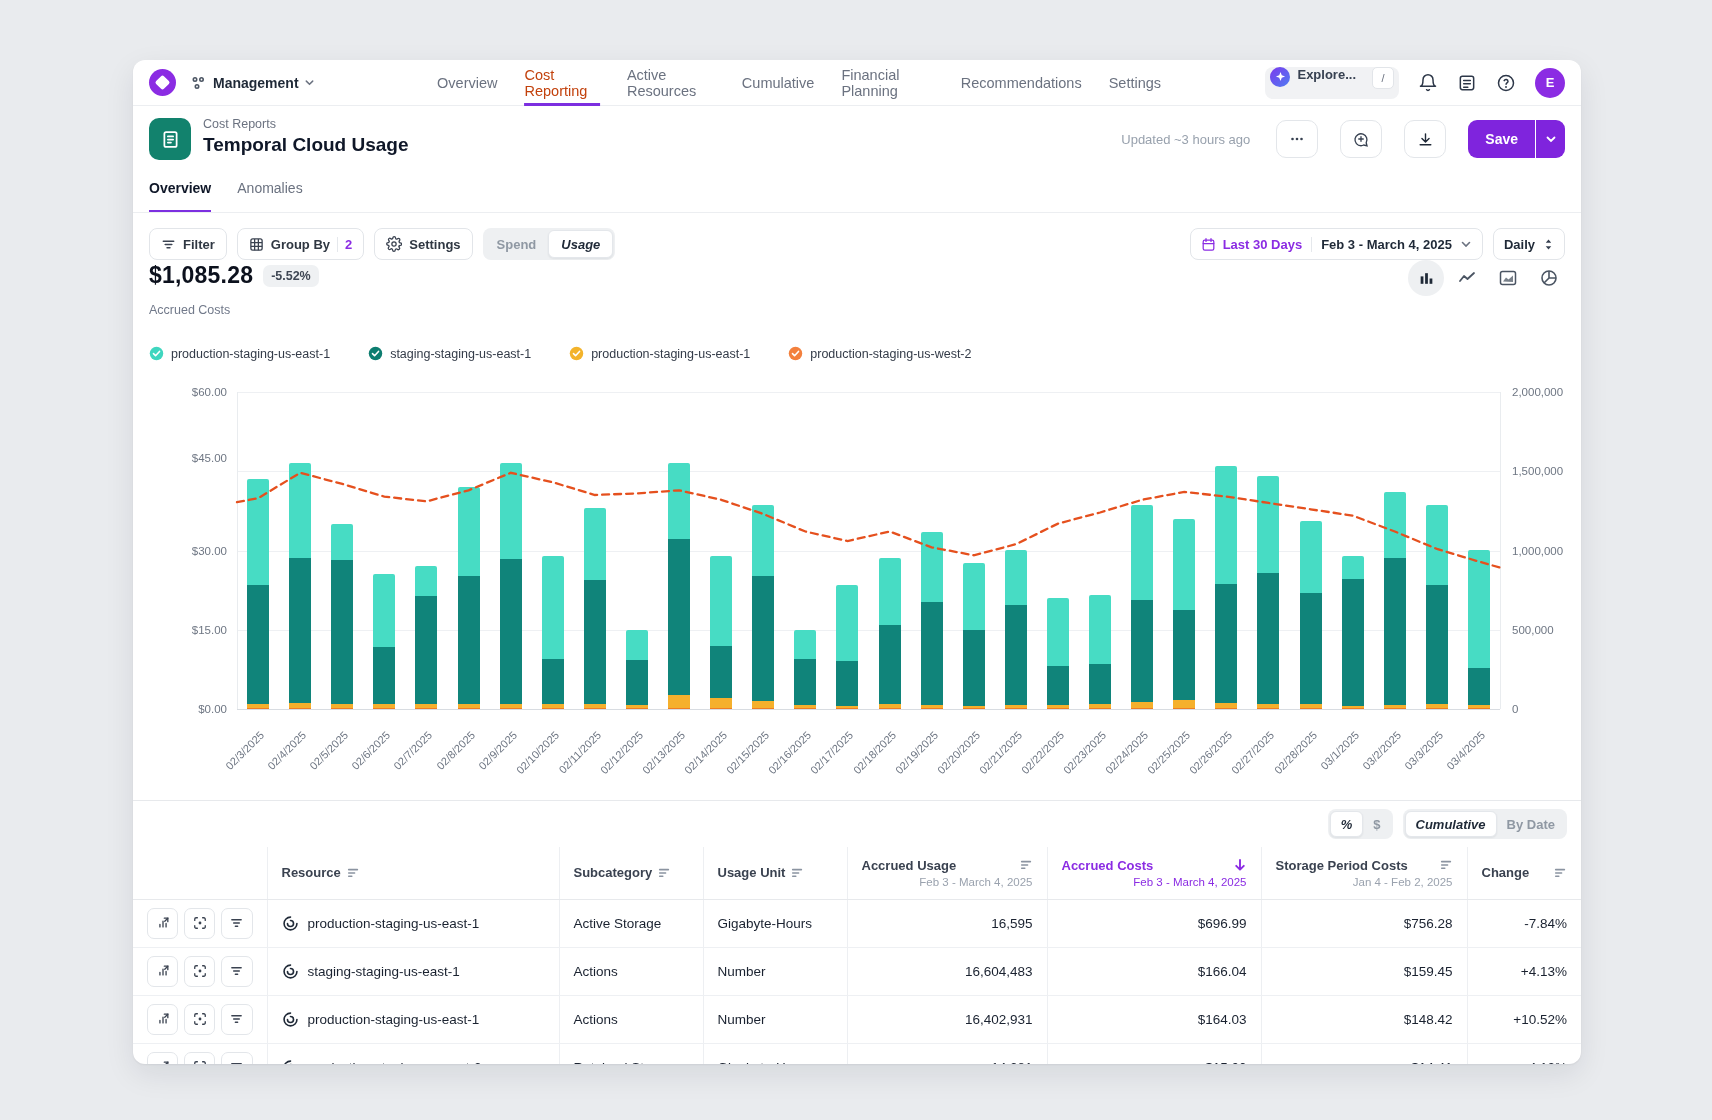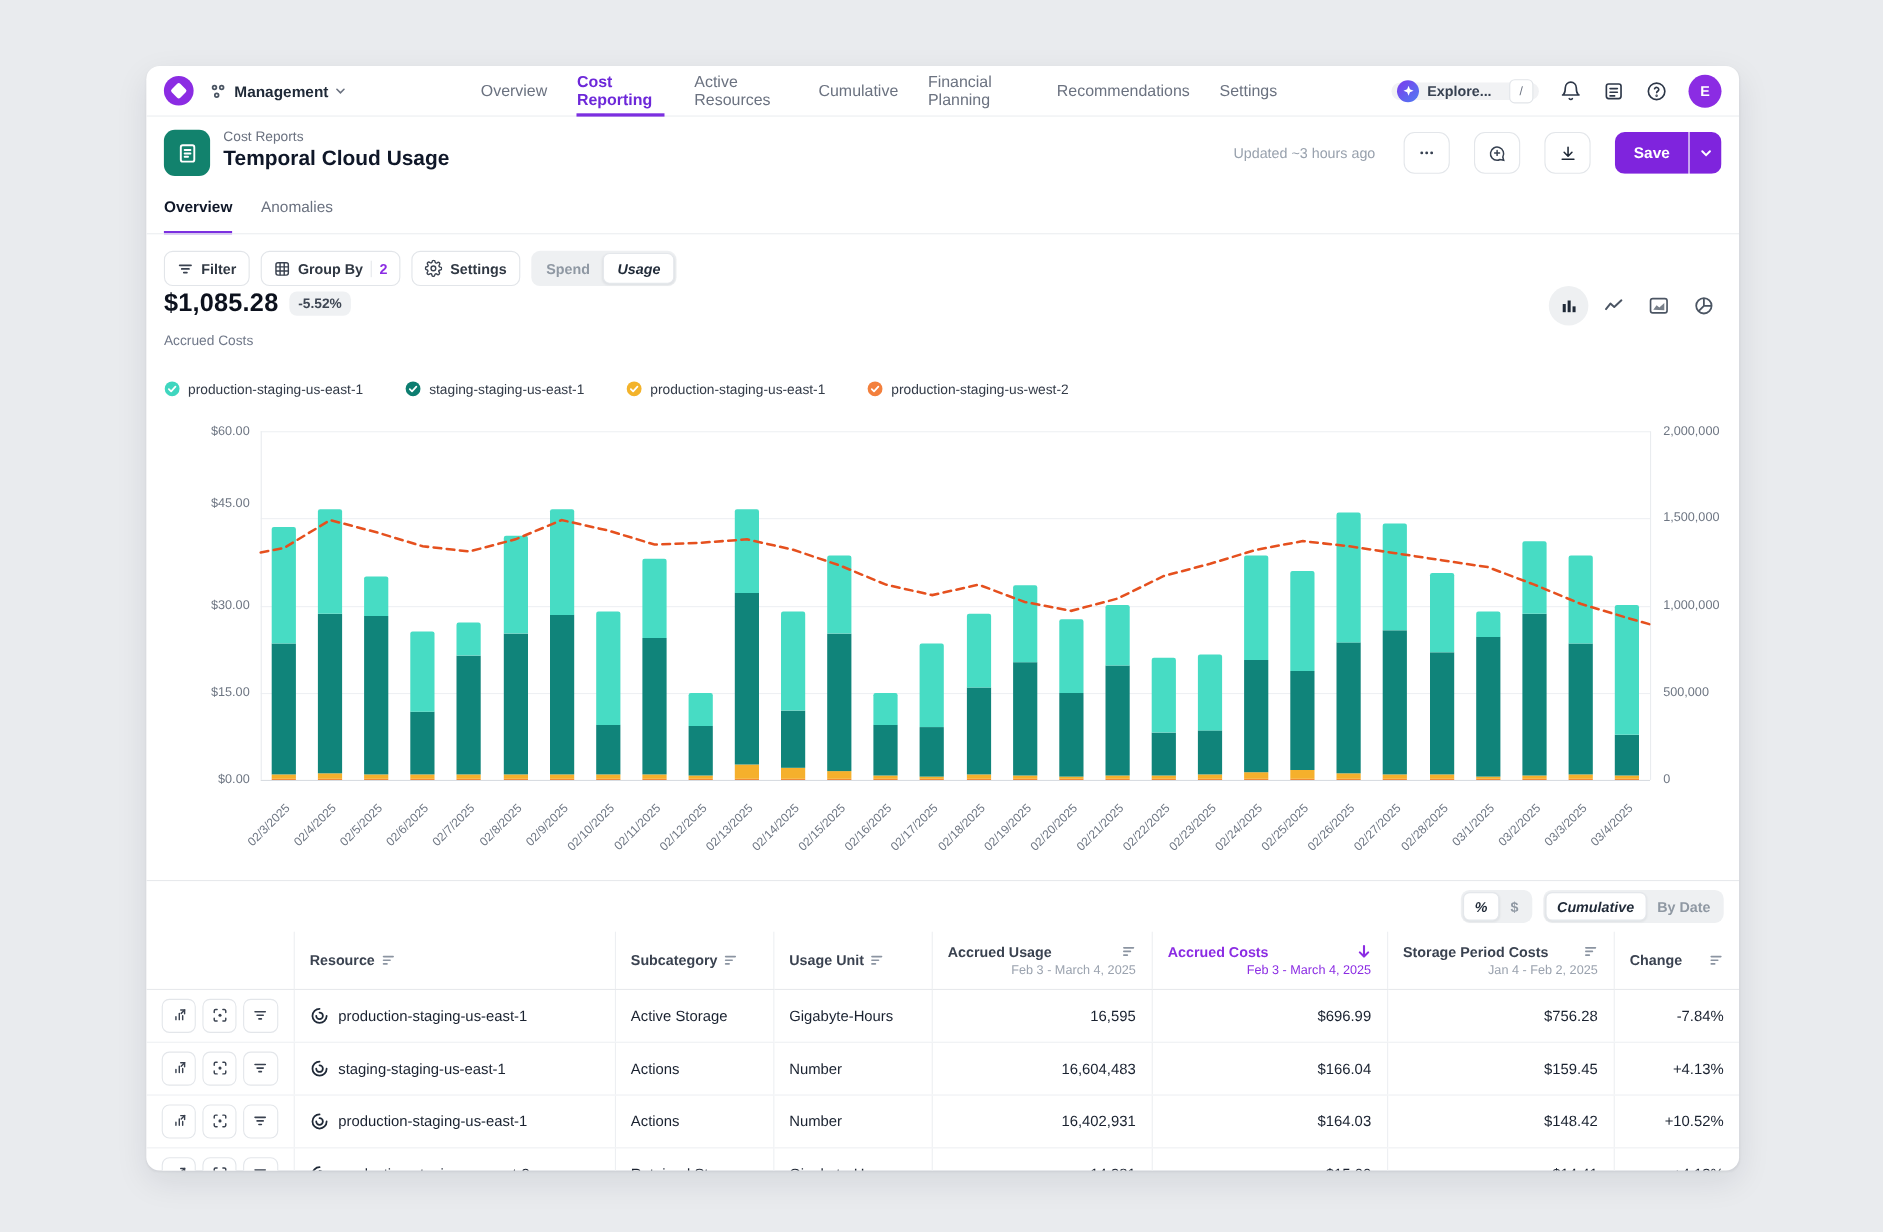--- a/index.html
+++ b/index.html
@@ -8,23 +8,23 @@
     box-shadow:0 1px 2px rgba(16,24,40,.06),0 10px 30px rgba(16,24,40,.09);overflow:hidden;}
   
   .nav{position:absolute;left:0;top:0;right:0;height:46px;border-bottom:1px solid #eceef1;display:flex;align-items:center;padding:0 16px;box-sizing:border-box;}
   .logo{width:27px;height:27px;border-radius:50%;background:#8b2ce3;display:flex;align-items:center;justify-content:center;flex:0 0 auto;}
   .logo .diamond{width:11px;height:11px;background:#fff;transform:rotate(45deg);border-radius:2px;}
   .wsicon{margin-left:14px;display:flex;align-items:center;}
   .wsname{margin-left:7px;font-size:14px;font-weight:700;color:#1f2937;}
   .wschev{margin-left:5px;display:flex;}
   .navlinks{position:absolute;left:50%;transform:translateX(-58%);height:46px;display:flex;gap:27px;align-items:stretch;}
   .navlink{display:flex;align-items:center;font-size:14.5px;color:#6b7280;cursor:pointer;border-bottom:3px solid transparent;padding-top:3px;box-sizing:border-box;}
-  .navlink.active{color:#6d28d9;font-weight:700;border-bottom-color:#7c2fe0;}
+  .navlink.active{color:#c2410c;font-weight:400;border-bottom-color:#7c2fe0;}
   .navright{margin-left:auto;display:flex;align-items:center;gap:19px;}
-  .explore{height:16px;background:#f1f2f4;border-radius:8px;display:flex;align-items:center;padding:0 5px 0 5px;cursor:pointer;}
+  .explore{height:16px;background:#f1f2f4;border-radius:8px;display:flex;padding:0 5px 16px 5px;cursor:pointer;}
   .exploreball{width:20px;height:20px;border-radius:50%;background:linear-gradient(135deg,#7c3aed,#4f7df2);display:flex;align-items:center;justify-content:center;}
   .exploretxt{font-size:13px;color:#374151;font-weight:600;margin:0 16px 0 7px;}
   .slashkey{width:20px;height:20px;background:#fff;border:1px solid #e2e5e9;border-radius:5px;font-size:11px;color:#6b7280;display:flex;align-items:center;justify-content:center;}
   .navico{display:flex;cursor:pointer;}
   .avatar{width:30px;height:30px;border-radius:50%;background:#8b2ce3;color:#fff;font-size:13px;font-weight:700;display:flex;align-items:center;justify-content:center;cursor:pointer;}
   
   .repicon{position:absolute;left:16px;top:58px;width:42px;height:42px;border-radius:10px;background:#12826d;display:flex;align-items:center;justify-content:center;}
   .crumb{position:absolute;left:70px;top:57px;font-size:12.5px;color:#6b7280;}
   .title{position:absolute;left:70px;top:74px;font-size:19px;font-weight:700;color:#0f1728;}
   .hdractions{position:absolute;right:16px;top:60px;display:flex;align-items:center;gap:22px;}
@@ -233,20 +233,40 @@
       <svg width="16" height="16" viewBox="0 0 24 24" fill="none" stroke="#3a4250" stroke-width="1.9">
           <circle cx="12" cy="12" r="3.2"></circle>
           <path d="M19.4 15a1.7 1.7 0 0 0 .3 1.9l.1.1a2 2 0 1 1-2.9 2.9l-.1-.1a1.7 1.7 0 0 0-1.9-.3 1.7 1.7 0 0 0-1 1.5V21a2 2 0 1 1-4 0v-.1a1.7 1.7 0 0 0-1-1.6 1.7 1.7 0 0 0-1.9.3l-.1.1a2 2 0 1 1-2.9-2.9l.1-.1a1.7 1.7 0 0 0 .3-1.9 1.7 1.7 0 0 0-1.5-1H3a2 2 0 1 1 0-4h.1a1.7 1.7 0 0 0 1.6-1 1.7 1.7 0 0 0-.3-1.9l-.1-.1a2 2 0 1 1 2.9-2.9l.1.1a1.7 1.7 0 0 0 1.9.3h.1a1.7 1.7 0 0 0 1-1.5V3a2 2 0 1 1 4 0v.1a1.7 1.7 0 0 0 1 1.5 1.7 1.7 0 0 0 1.9-.3l.1-.1a2 2 0 1 1 2.9 2.9l-.1.1a1.7 1.7 0 0 0-.3 1.9v.1a1.7 1.7 0 0 0 1.5 1h.2a2 2 0 1 1 0 4h-.1a1.7 1.7 0 0 0-1.5 1z"></path>
         </svg>
       <span>Settings</span>
     </div>
     <div class="seg">
       <div class="segbtn">Spend</div>
       <div class="segbtn on">Usage</div>
     </div>
+    <div class="tbar-right">
+      <div class="datepill">
+        <svg width="15" height="15" viewBox="0 0 24 24" fill="none" stroke="#8b2ce3" stroke-width="2" stroke-linecap="round">
+            <rect x="3.5" y="5" width="17" height="16" rx="2.5"></rect>
+            <path d="M8 2.5V7M16 2.5V7M3.5 10.5h17"></path>
+          </svg>
+        <span class="preset">Last 30 Days</span>
+        <span class="vdiv"></span>
+        <span class="range">Feb 3 - March 4, 2025</span>
+        <svg style="margin-left:8px" width="12" height="12" viewBox="0 0 12 12">
+            <path d="M2.5 4.5 6 8l3.5-3.5" fill="none" stroke="#6b7280" stroke-width="1.6" stroke-linecap="round"></path>
+          </svg>
+      </div>
+      <div class="datepill">
+        <span class="range">Daily</span>
+        <svg style="margin-left:8px" width="11" height="13" viewBox="0 0 12 14">
+            <path d="M6 1.5 9 5H3z M6 12.5 3 9h6z" fill="#374151"></path>
+          </svg>
+      </div>
+    </div>
   </div>
 
   <div class="kpirow">
     <span class="kpival">$1,085.28</span>
     <span class="kpibadge">-5.52%</span>
   </div>
   <div class="kpilabel">Accrued Costs</div>
 
   <div class="charttypes">
     <div class="ctbtn on">

